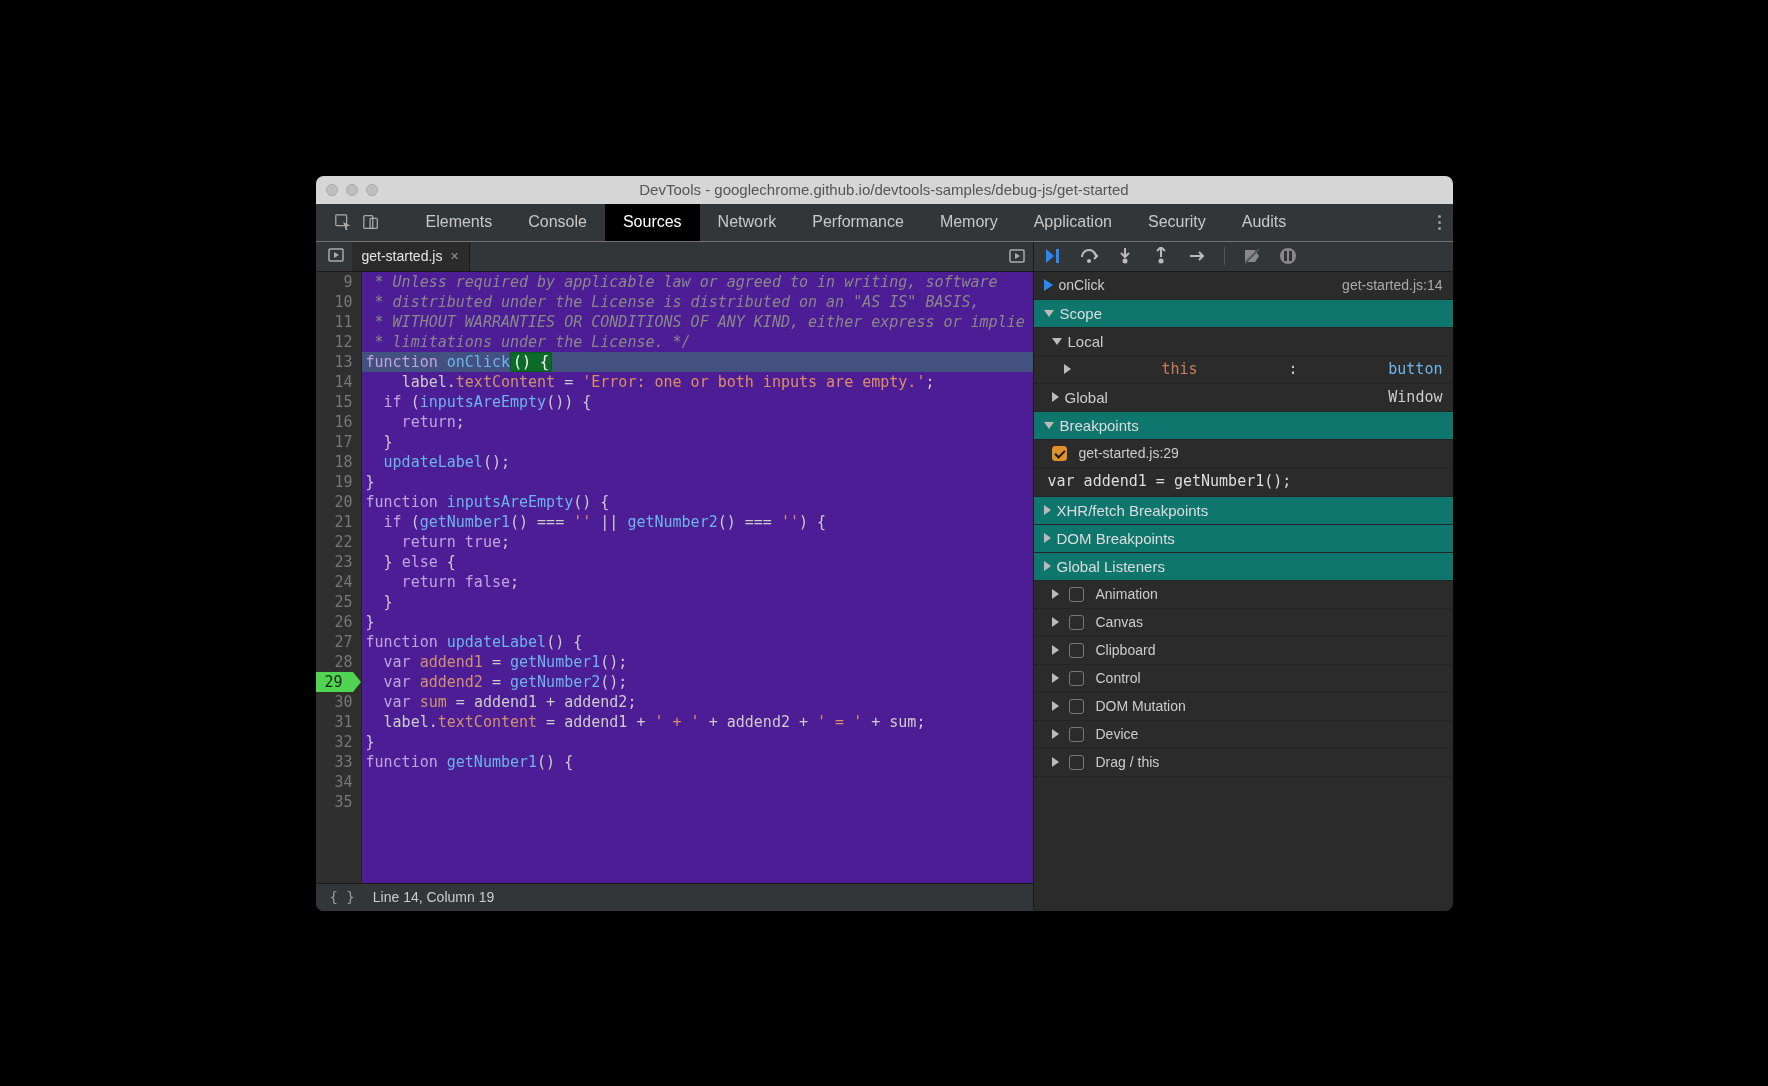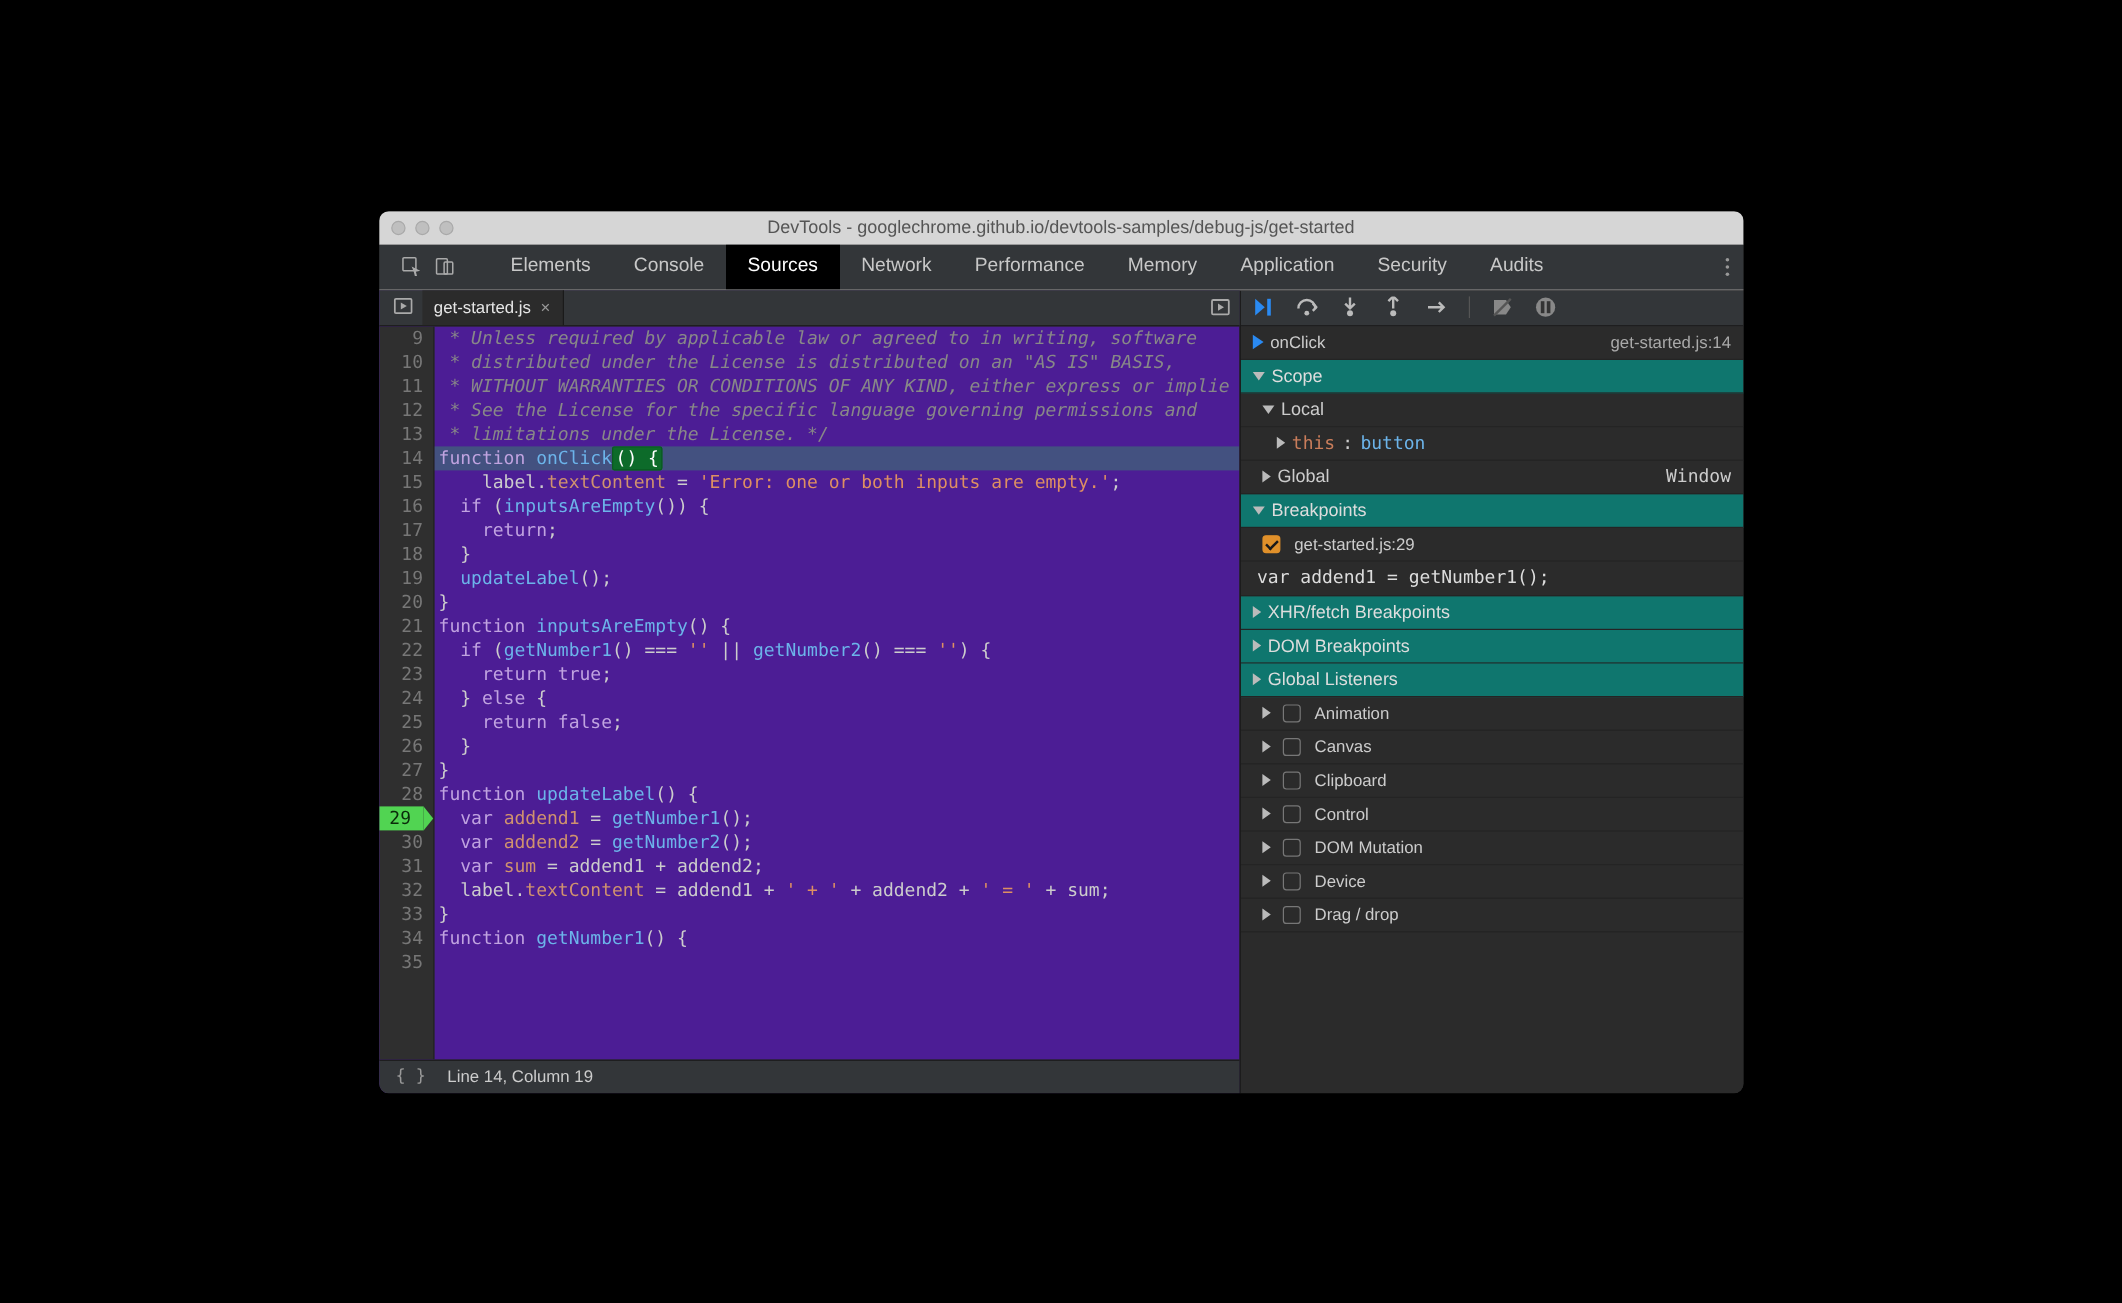--- a/index.html
+++ b/index.html
@@ -151,21 +151,21 @@
   .dbg-btn svg { width: 18px; height: 18px; }
   .dbg-sep { width: 1px; height: 18px; background: #555; }
 
   .sb-row {
     height: 28px; display: flex; align-items: center;
     padding: 0 10px; gap: 6px; cursor: pointer;
     border-bottom: 1px solid #242424;
   }
   .sb-header { background: #0f766e; color: #ddd; font-size: 15px; }
   .sb-sub { color: #ccc; font-size: 15px; padding-left: 18px; }
-  .sb-item { color: #ccc; font-size: 15px; padding-left: 30px; }
+  .sb-item { color: #ccc; font-size: 15px; padding-left: 30px; justify-content: space-between; }
   .tri { width: 0; height: 0; display: inline-block; }
   .tri.down { border-left: 5px solid transparent; border-right: 5px solid transparent; border-top: 7px solid #bbb; }
   .tri.right { border-top: 5px solid transparent; border-bottom: 5px solid transparent; border-left: 7px solid #bbb; }
   .tri.blue-right { border-top: 6px solid transparent; border-bottom: 6px solid transparent; border-left: 9px solid #2a8af2; }
   .kw-this { color: #c97d5b; font-family: Menlo, monospace; }
   .kw-type { color: #6cb4ea; font-family: Menlo, monospace; }
   .kw-mono { font-family: Menlo, monospace; }
   .right-badge { margin-left: auto; color: #ccc; font-family: Menlo, monospace; }
   .right-text { margin-left: auto; color: #aaa; }
   .chk {
@@ -273,21 +273,20 @@
             <div class="ln">31</div>
             <div class="ln">32</div>
             <div class="ln">33</div>
             <div class="ln">34</div>
             <div class="ln">35</div>
           </div>
         <div class="codelines" id="codelines">
             <div class="codeline"><span class="c-comment"> * Unless required by applicable law or agreed to in writing, software</span></div>
             <div class="codeline"><span class="c-comment"> * distributed under the License is distributed on an "AS IS" BASIS,</span></div>
             <div class="codeline"><span class="c-comment"> * WITHOUT WARRANTIES OR CONDITIONS OF ANY KIND, either express or implie</span></div>
-            <div class="codeline"><span class="c-comment"> * See the License for the specific language governing permissions and</span></div>
             <div class="codeline"><span class="c-comment"> * limitations under the License. */</span></div>
             <div class="codeline hl-exec"><span class="c-key">function </span><span class="c-fn">onClick</span><span class="c-punc tokbox">() {</span></div>
             <div class="codeline"><span>    </span><span>label</span><span class="c-punc">.</span><span class="c-this">textContent</span><span> = </span><span class="c-str">'Error: one or both inputs are empty.'</span><span class="c-punc">;</span></div>
             <div class="codeline"><span class="c-key">  if </span><span class="c-punc">(</span><span class="c-fn">inputsAreEmpty</span><span class="c-punc">()) {</span></div>
             <div class="codeline"><span class="c-key">    return</span><span class="c-punc">;</span></div>
             <div class="codeline"><span class="c-punc">  }</span></div>
             <div class="codeline"><span>  </span><span class="c-fn">updateLabel</span><span class="c-punc">();</span></div>
             <div class="codeline"><span class="c-punc">}</span></div>
             <div class="codeline"><span class="c-key">function </span><span class="c-fn">inputsAreEmpty</span><span class="c-punc">() {</span></div>
             <div class="codeline"><span class="c-key">  if </span><span class="c-punc">(</span><span class="c-fn">getNumber1</span><span>() === </span><span class="c-str">''</span><span> || </span><span class="c-fn">getNumber2</span><span>() === </span><span class="c-str">''</span><span class="c-punc">) {</span></div>
@@ -436,18 +435,18 @@
             <span>DOM Mutation</span>
           </div>
           <div class="sb-row" style="padding-left: 18px;">
             <span class="tri right"></span>
             <span class="chk" style="margin:0 6px 0 4px;"></span>
             <span>Device</span>
           </div>
           <div class="sb-row" style="padding-left: 18px;">
             <span class="tri right"></span>
             <span class="chk" style="margin:0 6px 0 4px;"></span>
-            <span>Drag / drop</span>
+            <span>Drag / this</span>
           </div>
         </div>
     </div>
   </div>
 </div>
 
 </body></html>

